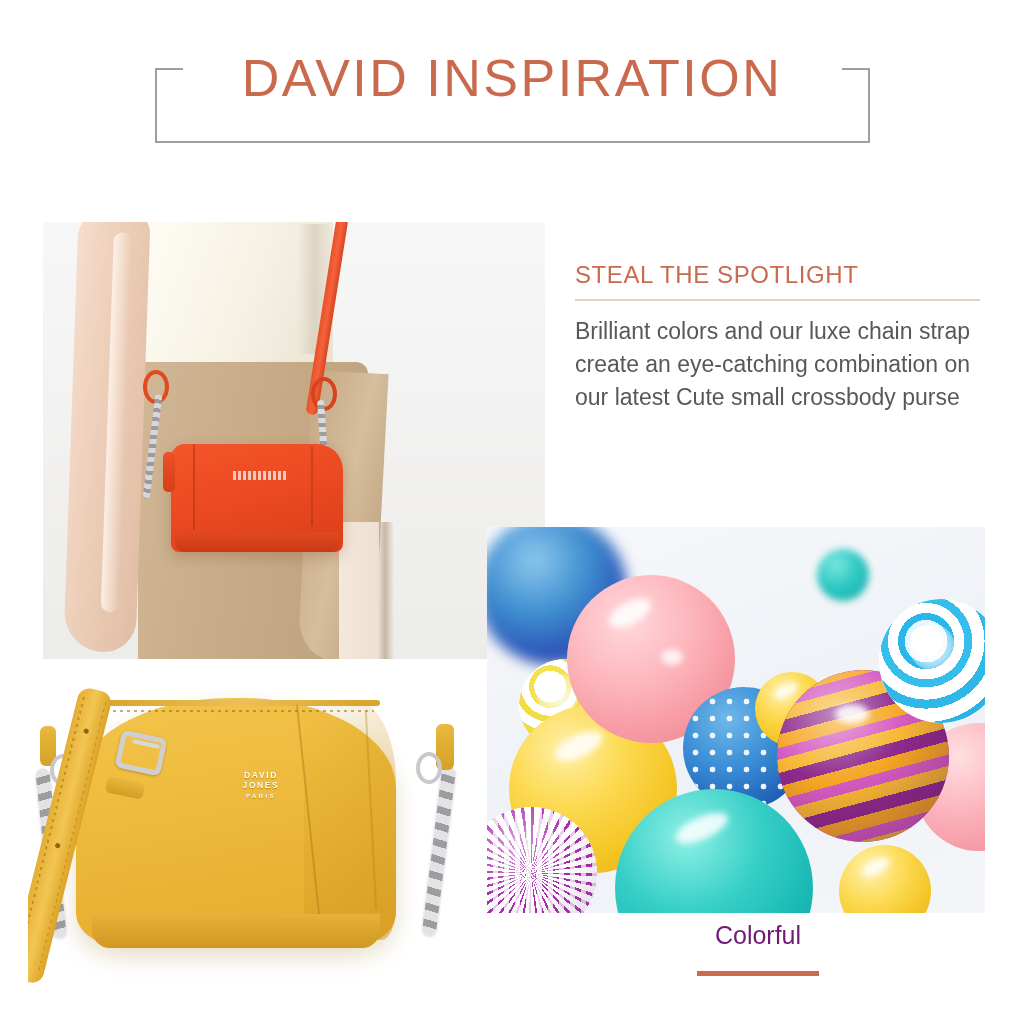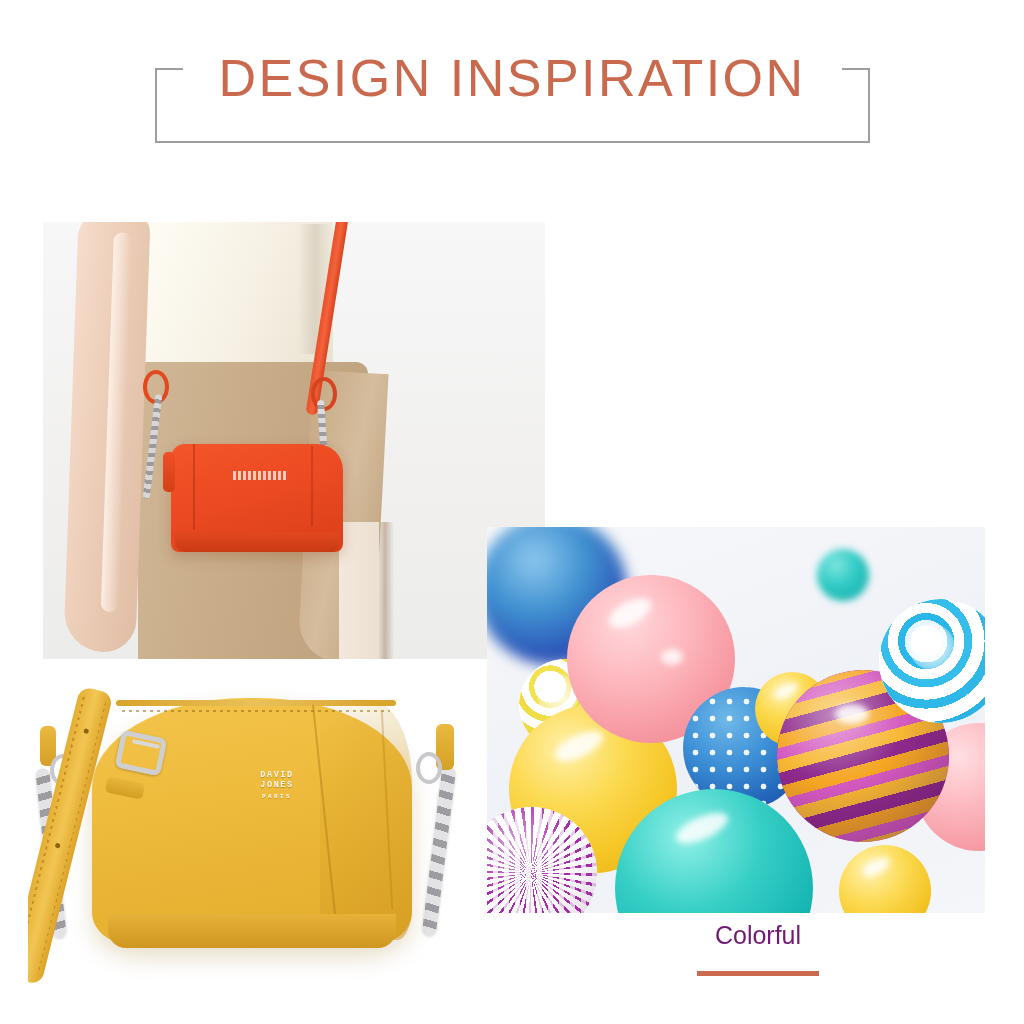--- a/index.html
+++ b/index.html
@@ -147,25 +147,24 @@
   .copy-body{
     margin-top:14px;font-size:23px;line-height:33px;color:#58585a;font-weight:400;
   }
 
   
   .yellow-photo{
     position:absolute;left:28px;top:662px;width:462px;height:350px;
     background:#ffffff;overflow:hidden;
   }
   .yb-body{
-    position:absolute;left:64px;top:36px;width:320px;height:250px;
+    position:absolute;left:48px;top:36px;width:320px;height:250px;
     background:linear-gradient(170deg,#f3c54c 0%,#eebb3c 40%,#e3ab2c 100%);
     border-radius:48% 48% 16% 16% / 36% 36% 14% 14%;
     box-shadow:0 10px 22px rgba(150,110,20,.22);
-    font-family:Liberation Mono, monospace;
   }
   .yb-panel-r{
     position:absolute;right:0;top:2px;width:92px;height:240px;
     background:linear-gradient(120deg,rgba(214,158,36,.0),rgba(205,150,30,.55));
     border-radius:0 46% 16% 0 / 0 34% 14% 0;
   }
   .yb-seam-r{
     position:absolute;right:86px;top:6px;width:2px;height:230px;
     background:rgba(170,120,20,.45);transform:rotate(-6deg);
   }
@@ -436,21 +435,21 @@
 
 <div class="page">
 
   <div class="header-frame">
     <div class="frame-left"></div>
     <div class="frame-right"></div>
     <div class="frame-bottom"></div>
     <div class="frame-top-l"></div>
     <div class="frame-top-r"></div>
   </div>
-  <div class="page-title">DESIGN INSPIRATION</div>
+  <div class="page-title">DAVID INSPIRATION</div>
 
   <div class="model-photo">
     <div class="mp-bg"></div>
     <div class="mp-top">
       <div class="mp-top-fold"></div>
     </div>
     <div class="mp-skirt">
       <div class="mp-skirt-fold1"></div>
       <div class="mp-skirt-fold2"></div>
     </div>
@@ -466,20 +465,25 @@
     <div class="mp-chain-r"></div>
     <div class="mp-bag">
       <div class="mp-bag-seam"></div>
       <div class="mp-bag-seam2"></div>
       <div class="mp-bag-logo"></div>
       <div class="mp-bag-base"></div>
       <div class="mp-bag-tab"></div>
     </div>
   </div>
 
+  <div class="copy-block">
+    <div class="copy-head">STEAL THE SPOTLIGHT</div>
+    <div class="copy-rule"></div>
+    <div class="copy-body">Brilliant colors and our luxe chain strap create an eye-catching combination on our latest Cute small crossbody purse</div>
+  </div>
 
   <div class="yellow-photo">
     <div class="yb-chain-l"></div>
     <div class="yb-chain-r"></div>
     <div class="yb-tab-l"></div>
     <div class="yb-tab-r"></div>
     <div class="yb-ring-l"></div>
     <div class="yb-ring-r"></div>
 
     <div class="yb-body">

